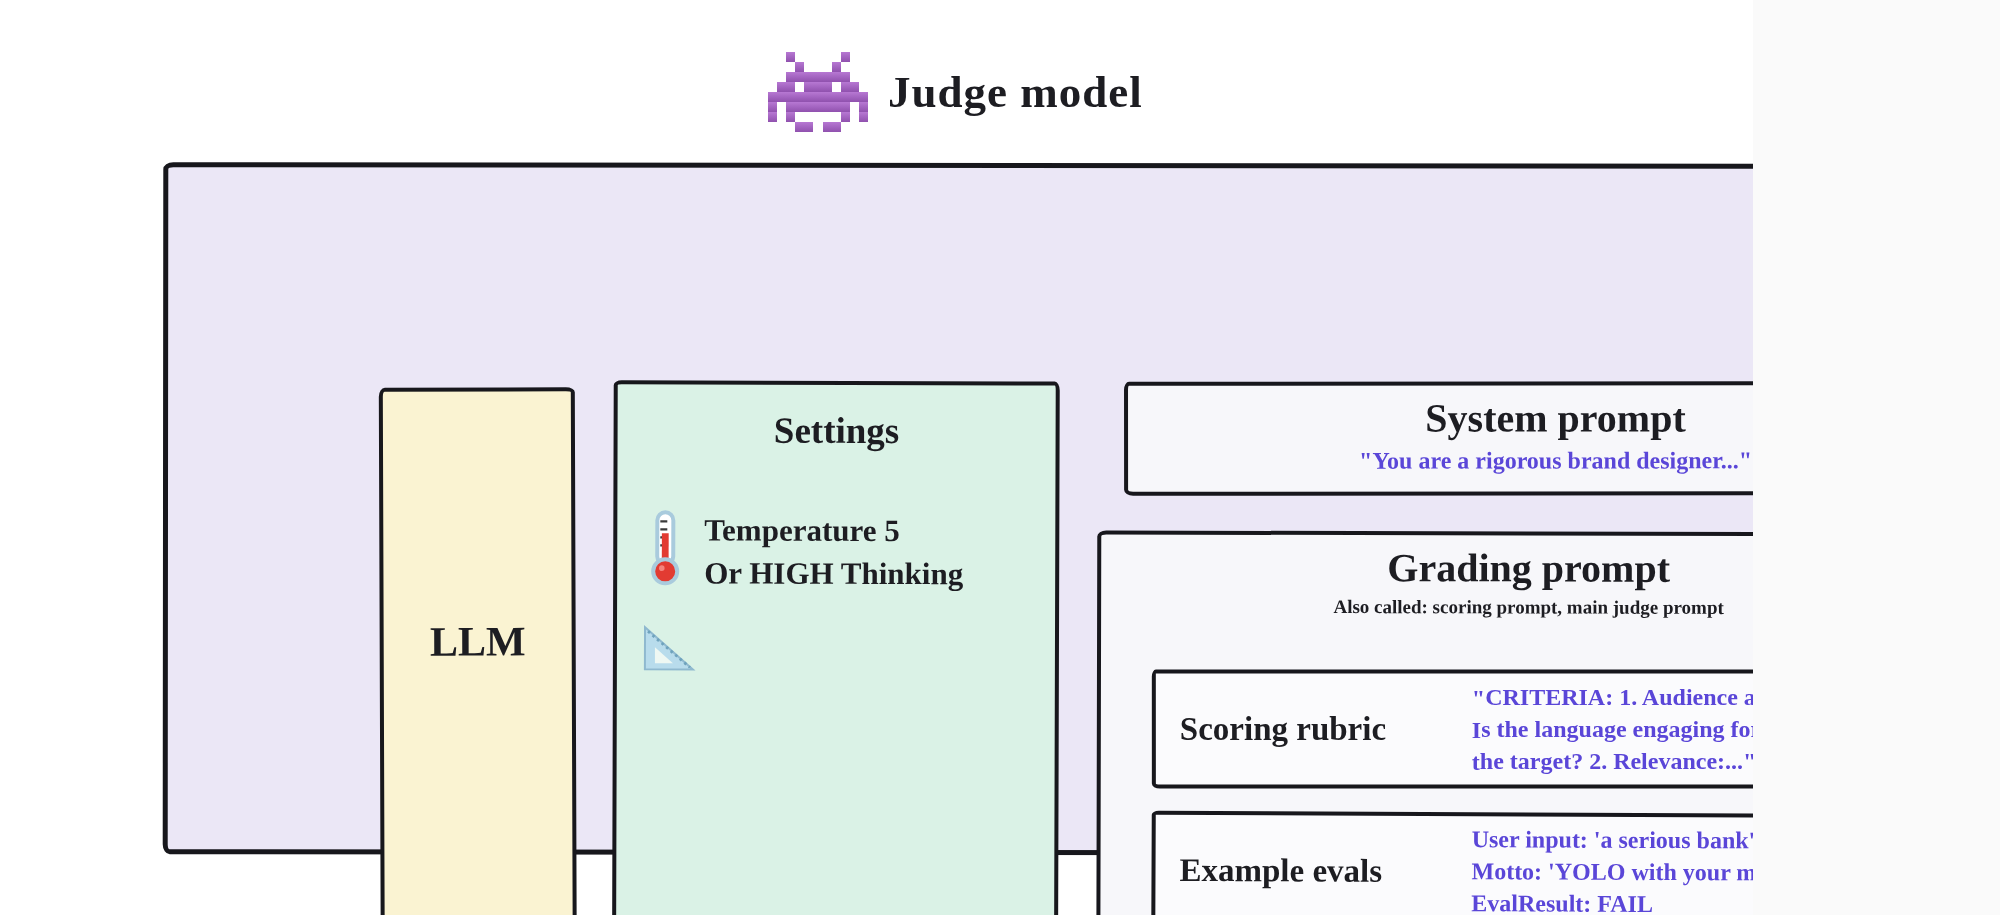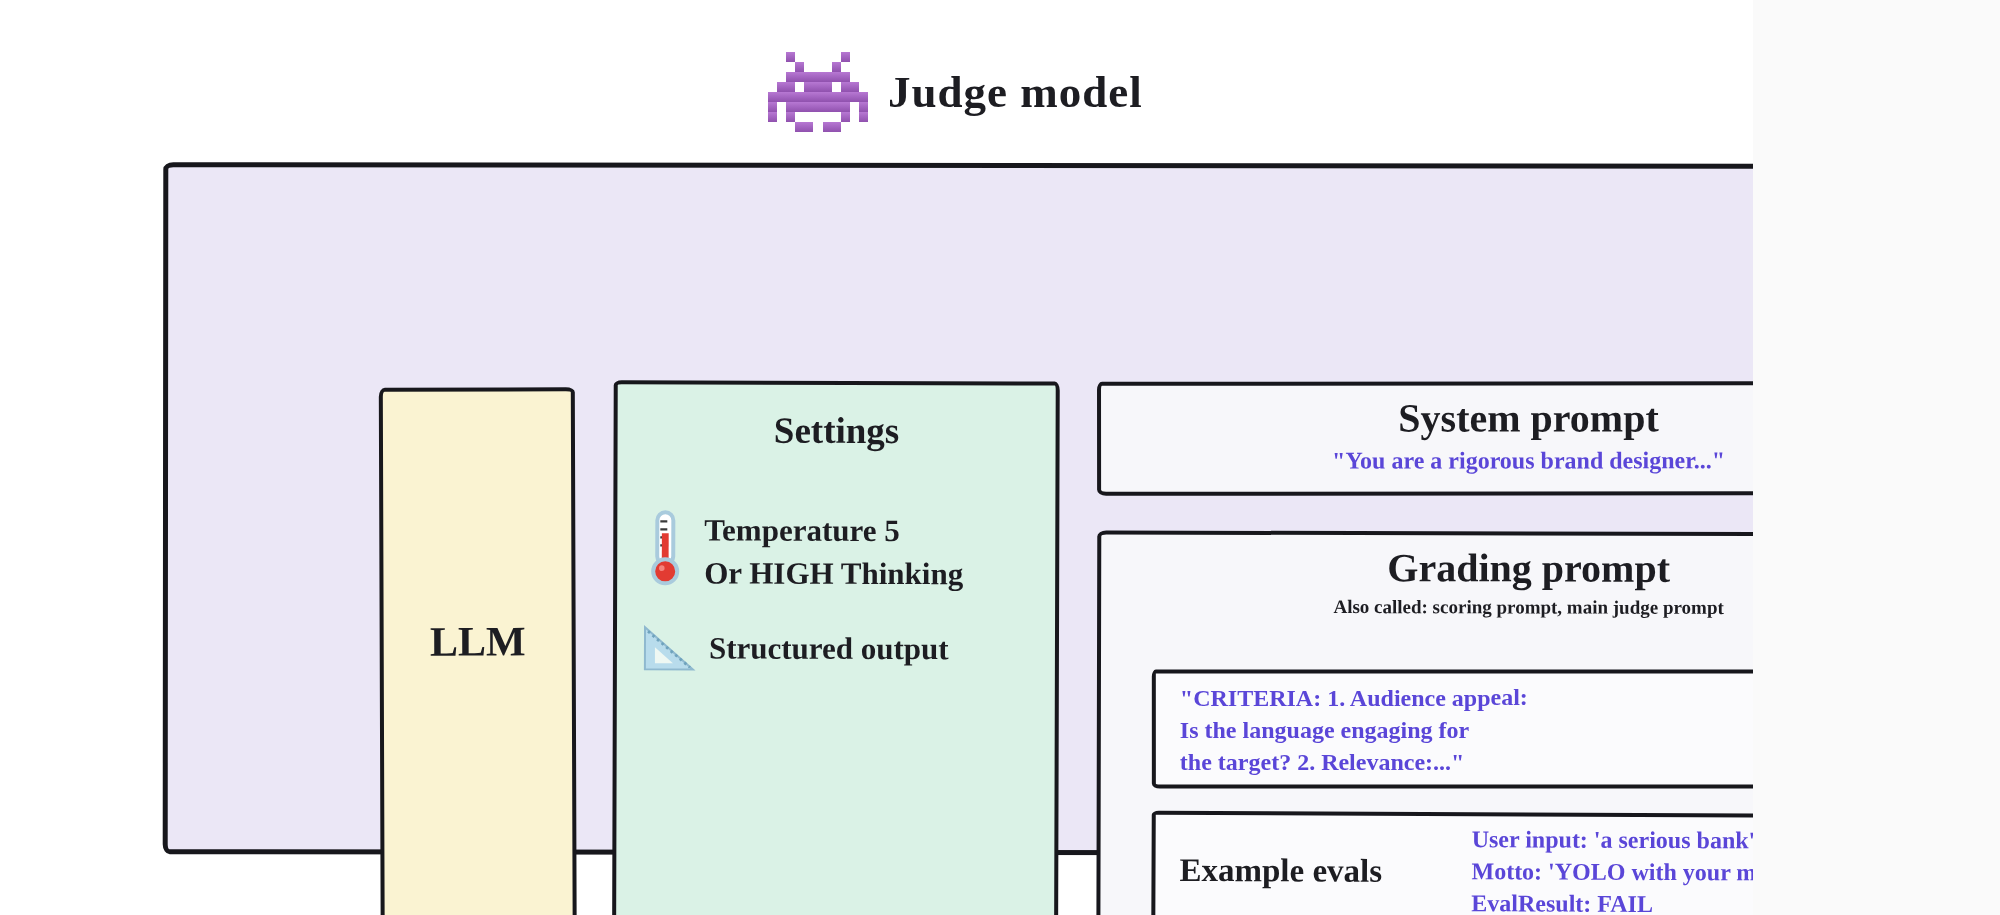--- a/index.html
+++ b/index.html
@@ -42,21 +42,21 @@
   .settings-box{
     left:445px;top:213px;width:446px;height:611px;background:#daf2e6;
     border-radius:8px 5px 9px 6px / 5px 9px 6px 8px;transform:rotate(0.12deg);
   }
   .box-title{text-align:center;font-size:37px;font-weight:bold;margin-top:24px;}
   .setting-item{position:absolute;display:flex;align-items:flex-start;}
   .setting-item.temperature{left:22px;top:124px;}
   .setting-item.structured{left:25px;top:238px;align-items:center;}
   .setting-text{margin-left:13px;font-size:31px;font-weight:bold;line-height:43px;white-space:pre-line;margin-top:0;}
   .system-box{
-    left:929px;top:213px;width:863px;height:114px;background:#f7f7fa;
+    left:956px;top:213px;width:863px;height:114px;background:#f7f7fa;
     border-radius:5px 8px 6px 9px / 8px 5px 9px 6px;transform:rotate(-0.1deg);
   }
   .panel-title{text-align:center;font-size:40px;font-weight:bold;line-height:46px;margin-top:10px;}
   .purple{color:#5a46d8;}
   .system-quote{text-align:center;font-size:24px;font-weight:bold;margin-top:6px;}
   .grading-box{
     left:929px;top:363px;width:863px;height:447px;background:#f7f7fa;
     border-radius:9px 5px 8px 6px / 6px 9px 5px 8px;transform:rotate(0.08deg);
   }
   .grading-subtitle{text-align:center;font-size:19px;font-weight:bold;margin-top:5px;}
@@ -135,34 +135,34 @@
           <div class="setting-text">Temperature 5
 Or HIGH Thinking</div>
         </div>
 
         <div class="setting-item structured">
           <svg width="54" height="50" viewBox="0 0 27 25" aria-hidden="true">
             <path d="M1.5,23.5 L25.5,23.5 L1.5,2.5 Z" fill="#b8dcec" stroke="#8fb9cf" stroke-width="1"></path>
             <path d="M6.5,20.5 L15.5,20.5 L6.5,12.5 Z" fill="#eef8f3"></path>
             <line x1="3" y1="4.5" x2="24" y2="22.5" stroke="#6fa3bd" stroke-width="1.4" stroke-dasharray="1.3 1.7"></line>
           </svg>
-          <div class="setting-text">Structured output</div>
         </div>
       </div>
 
       <div class="sketch system-box">
         <div class="panel-title">System prompt</div>
         <div class="system-quote purple">"You are a rigorous brand designer..."</div>
       </div>
 
       <div class="sketch grading-box">
         <div class="panel-title">Grading prompt</div>
         <div class="grading-subtitle">Also called: scoring prompt, main judge prompt</div>
 
         <div class="sketch inner-box rubric-box">
+          <div class="inner-label">Scoring rubric</div>
           <div class="inner-text purple">"CRITERIA: 1. Audience appeal:
 Is the language engaging for
 the target? 2. Relevance:..."</div>
         </div>
 
         <div class="sketch inner-box evals-box">
           <div class="inner-label">Example evals</div>
           <div class="inner-text purple">User input: 'a serious bank'
 Motto: 'YOLO with your money'
 EvalResult: FAIL</div>

